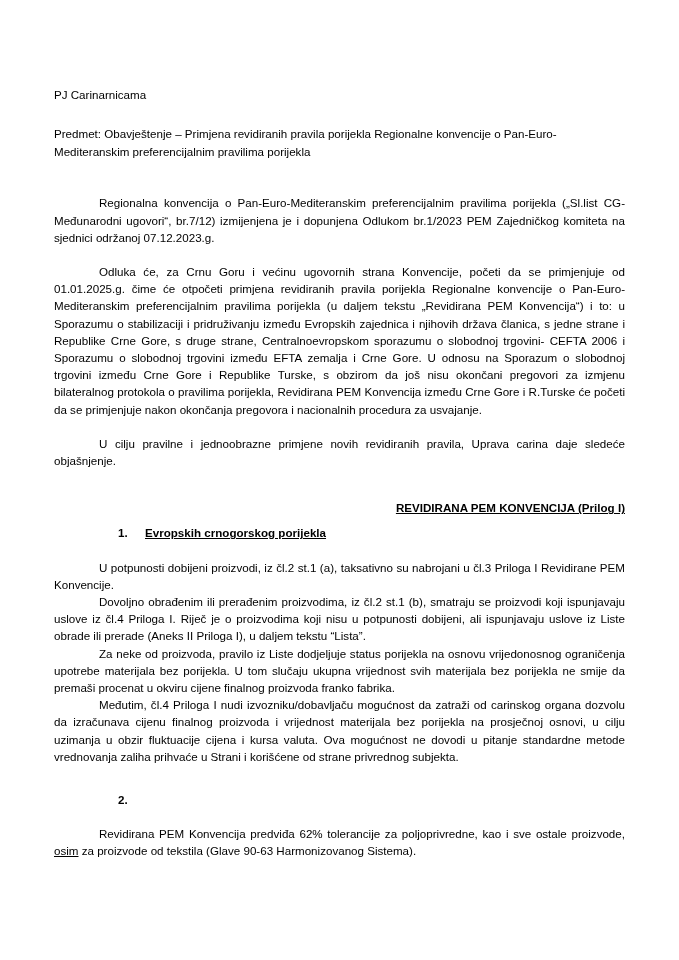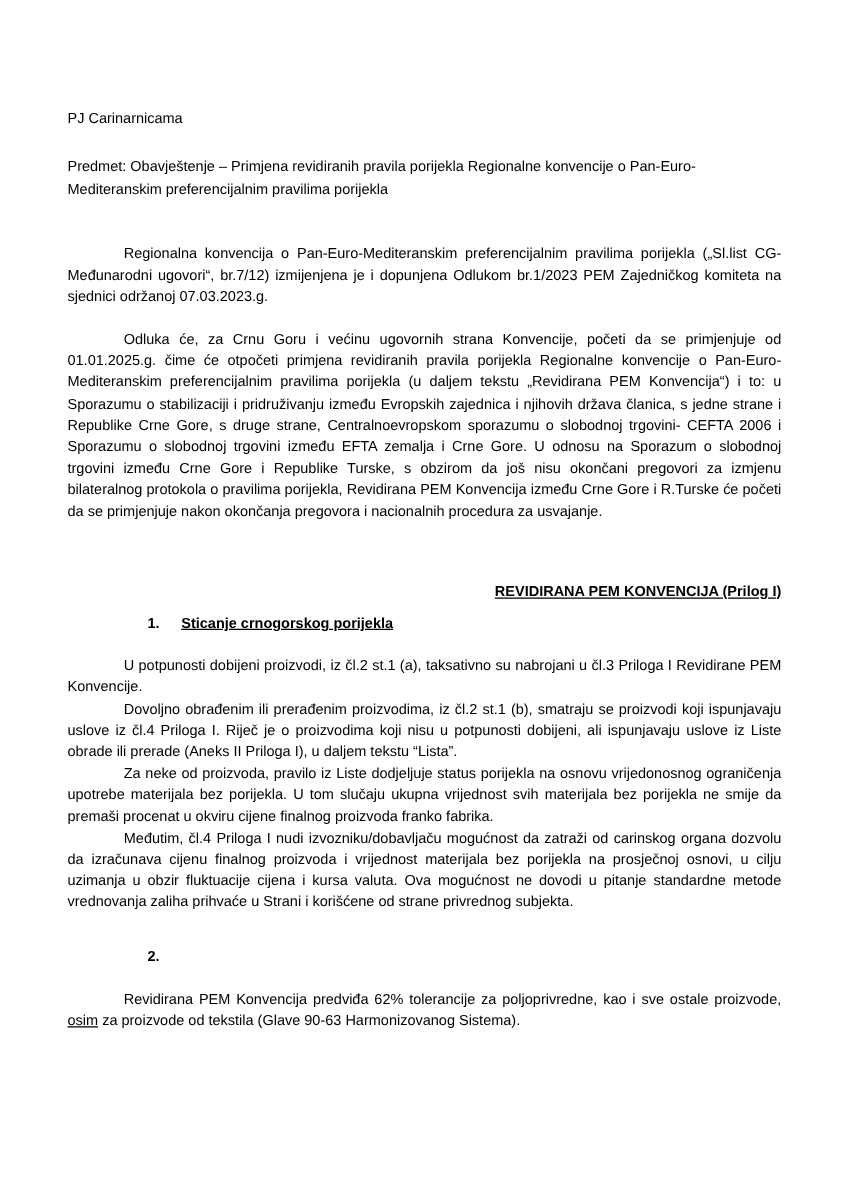--- a/index.html
+++ b/index.html
@@ -81,34 +81,35 @@
 
 <div class="page">
   <div class="doc-body">
 
     <div class="addressee">PJ Carinarnicama</div>
 
     <div class="subject-line">
       <span class="lead">Predmet: Obavještenje</span><span> – Primjena revidiranih pravila porijekla Regionalne konvencije o Pan-Euro-Mediteranskim preferencijalnim pravilima porijekla</span>
     </div>
 
-    <p class="para gap-after">Regionalna konvencija o Pan-Euro-Mediteranskim preferencijalnim pravilima porijekla („Sl.list CG- Međunarodni ugovori“, br.7/12) izmijenjena je i dopunjena Odlukom br.1/2023 PEM Zajedničkog komiteta na sjednici održanoj 07.03.2023.g.</p>
+    <p class="para gap-after">Regionalna konvencija o Pan-Euro-Mediteranskim preferencijalnim pravilima porijekla („Sl.list CG- Međunarodni ugovori“, br.7/12) izmijenjena je i dopunjena Odlukom br.1/2023 PEM Zajedničkog komiteta na sjednici održanoj 07.12.2023.g.</p>
 
     <p class="para gap-after">Odluka će, za Crnu Goru i većinu ugovornih strana Konvencije, početi da se primjenjuje od 01.01.2025.g. čime će otpočeti primjena revidiranih pravila porijekla Regionalne konvencije o Pan-Euro-Mediteranskim preferencijalnim pravilima porijekla (u daljem tekstu „Revidirana PEM Konvencija“) i to: u Sporazumu o stabilizaciji i pridruživanju između Evropskih zajednica i njihovih država članica, s jedne strane i Republike Crne Gore, s druge strane, Centralnoevropskom sporazumu o slobodnoj trgovini- CEFTA 2006 i Sporazumu o slobodnoj trgovini između EFTA zemalja i Crne Gore.  U odnosu na Sporazum o slobodnoj trgovini između Crne Gore i Republike Turske, s obzirom da još nisu okončani pregovori za izmjenu bilateralnog protokola o pravilima porijekla, Revidirana PEM Konvencija između Crne Gore i R.Turske će početi da se primjenjuje nakon okončanja pregovora i nacionalnih procedura za usvajanje.</p>
 
+    <p class="para">U cilju pravilne i jednoobrazne primjene novih revidiranih pravila, Uprava carina daje sledeće objašnjenje.</p>
 
     <div class="spacer-xl"></div>
 
     <div class="section-head">REVIDIRANA PEM KONVENCIJA (Prilog I)</div>
 
     <div class="spacer-sm"></div>
 
     <div class="numbered">
       <span class="marker">1.</span>
-      <span class="heading-text">Sticanje crnogorskog porijekla</span>
+      <span class="heading-text">Evropskih crnogorskog porijekla</span>
     </div>
 
     <div class="spacer-md"></div>
 
     <p class="para">U potpunosti dobijeni proizvodi, iz čl.2 st.1 (a), taksativno su nabrojani u čl.3 Priloga I Revidirane PEM Konvencije.</p>
     <p class="para">Dovoljno obrađenim ili prerađenim proizvodima, iz čl.2 st.1 (b), smatraju se proizvodi koji ispunjavaju uslove iz čl.4 Priloga I. Riječ je o proizvodima koji nisu u potpunosti dobijeni, ali ispunjavaju uslove iz Liste obrade ili prerade (Aneks II Priloga I), u daljem tekstu “Lista”.</p>
     <p class="para">Za neke od proizvoda, pravilo iz Liste dodjeljuje status porijekla na osnovu vrijedonosnog ograničenja upotrebe materijala bez porijekla. U tom slučaju ukupna vrijednost svih materijala bez porijekla ne smije da premaši procenat u okviru cijene finalnog proizvoda franko fabrika.</p>
     <p class="para">Međutim,  čl.4 Priloga I nudi izvozniku/dobavljaču mogućnost da zatraži od carinskog organa dozvolu da izračunava cijenu finalnog proizvoda i vrijednost materijala bez porijekla na prosječnoj osnovi, u cilju uzimanja u obzir fluktuacije cijena i kursa valuta. Ova mogućnost ne dovodi u pitanje standardne metode vrednovanja zaliha prihvaće u Strani i korišćene od strane privrednog subjekta.</p>
 
     <div class="spacer-lg"></div>

